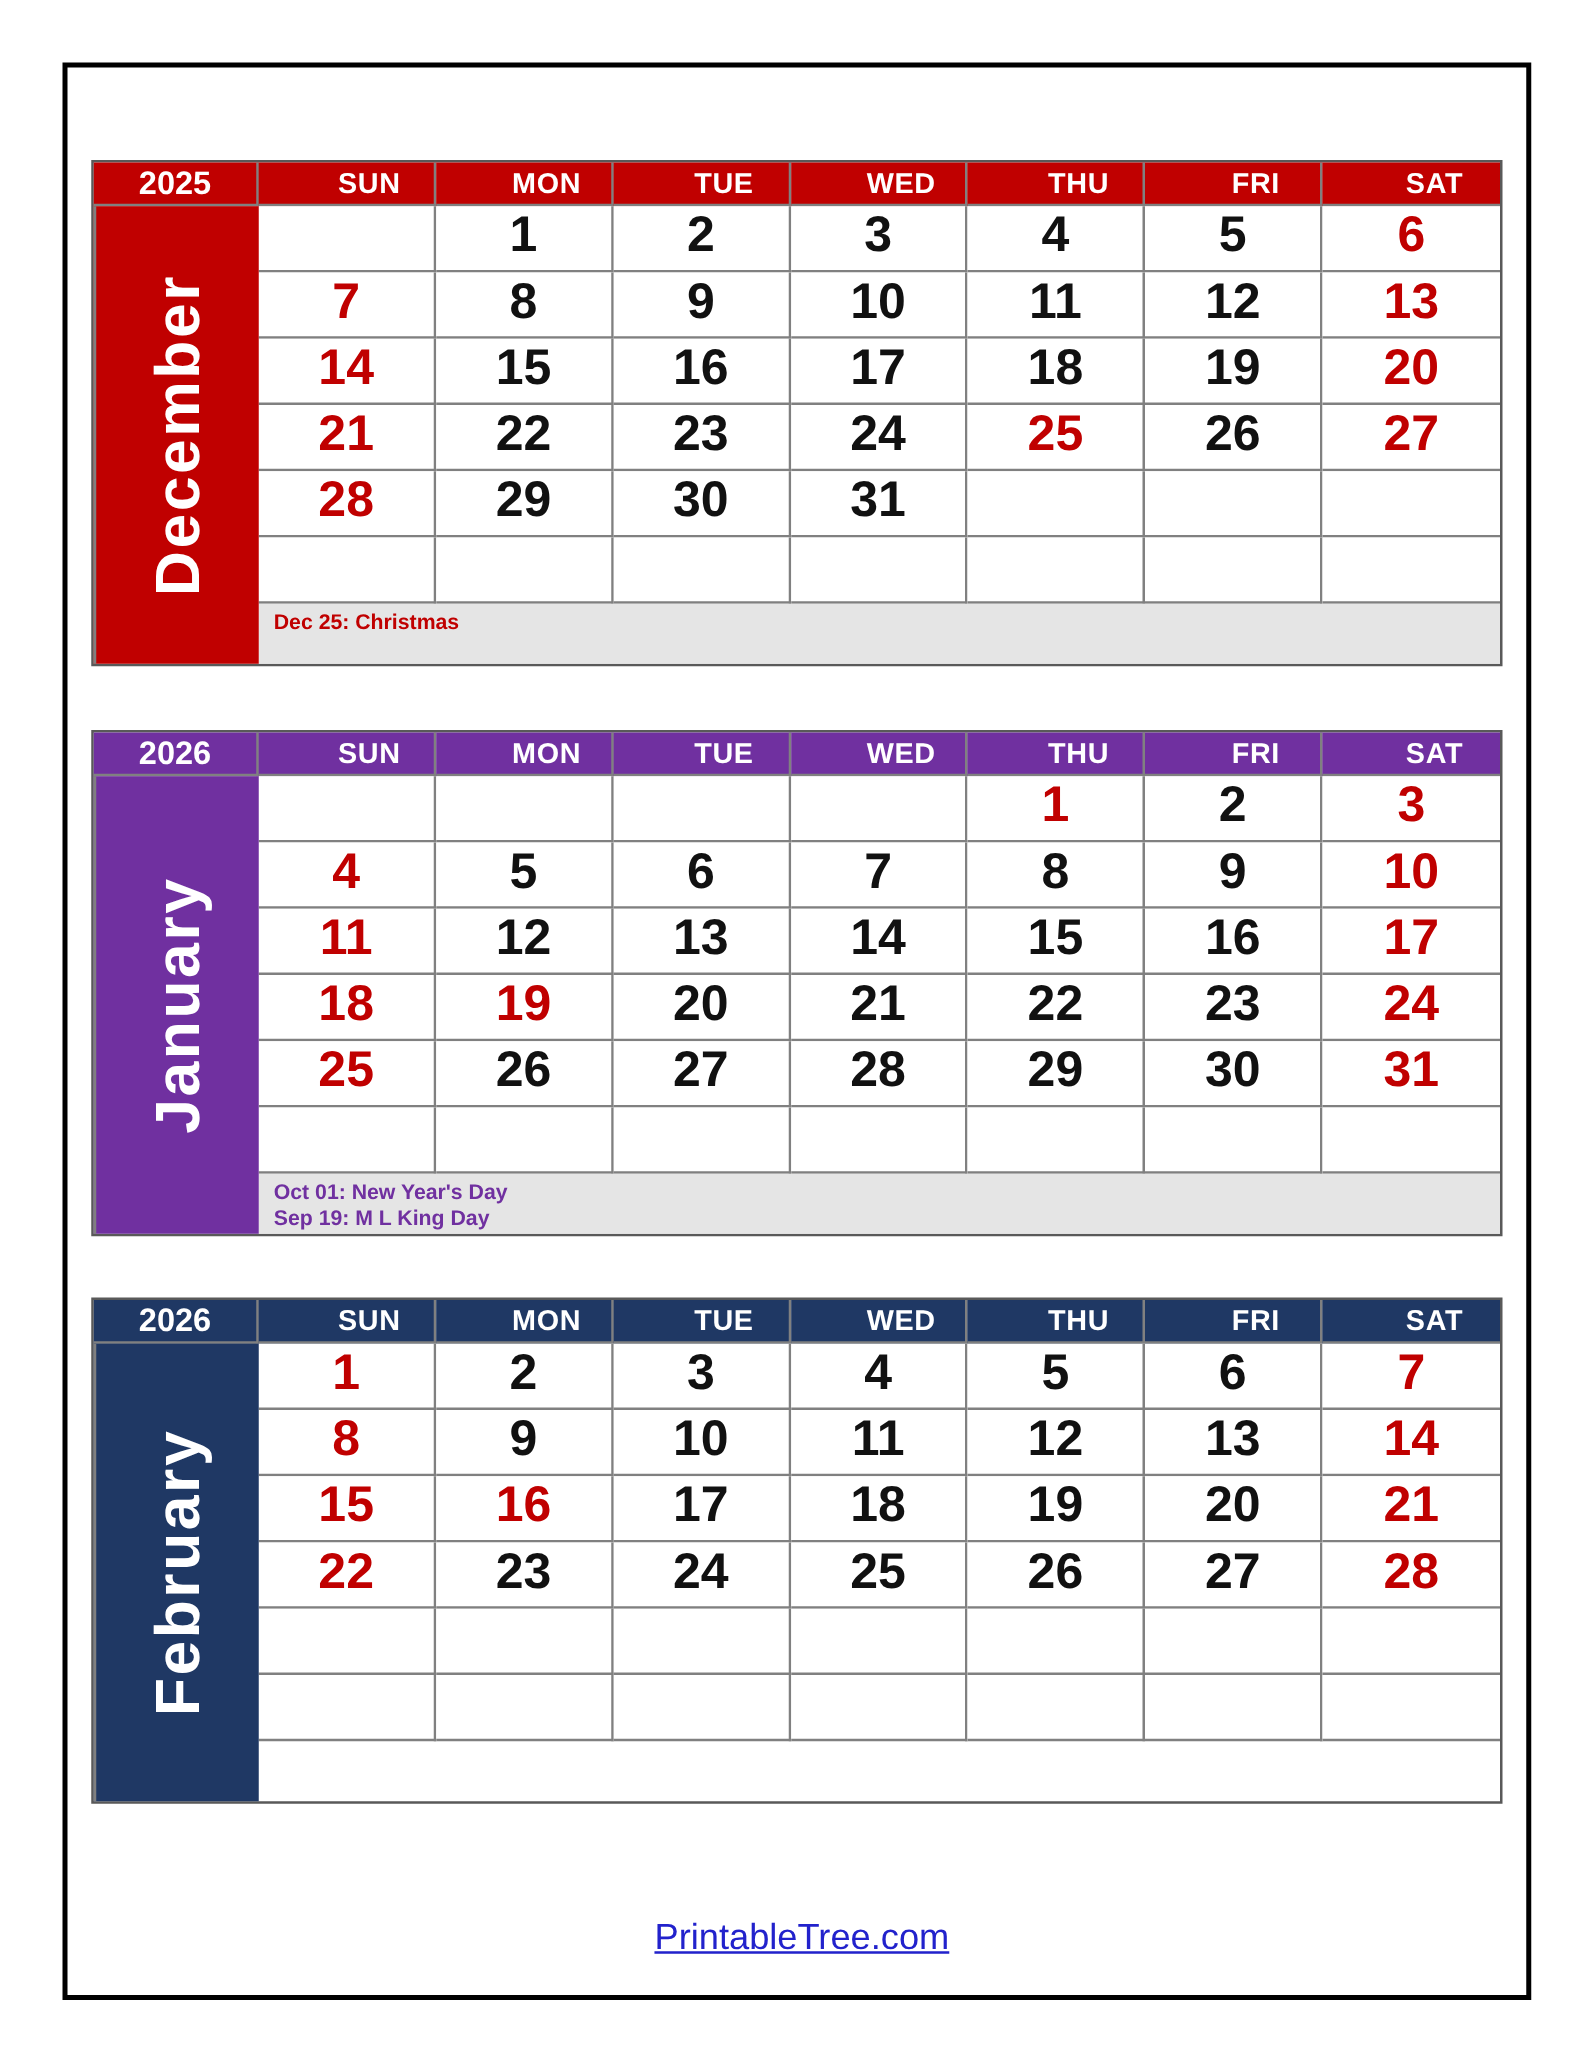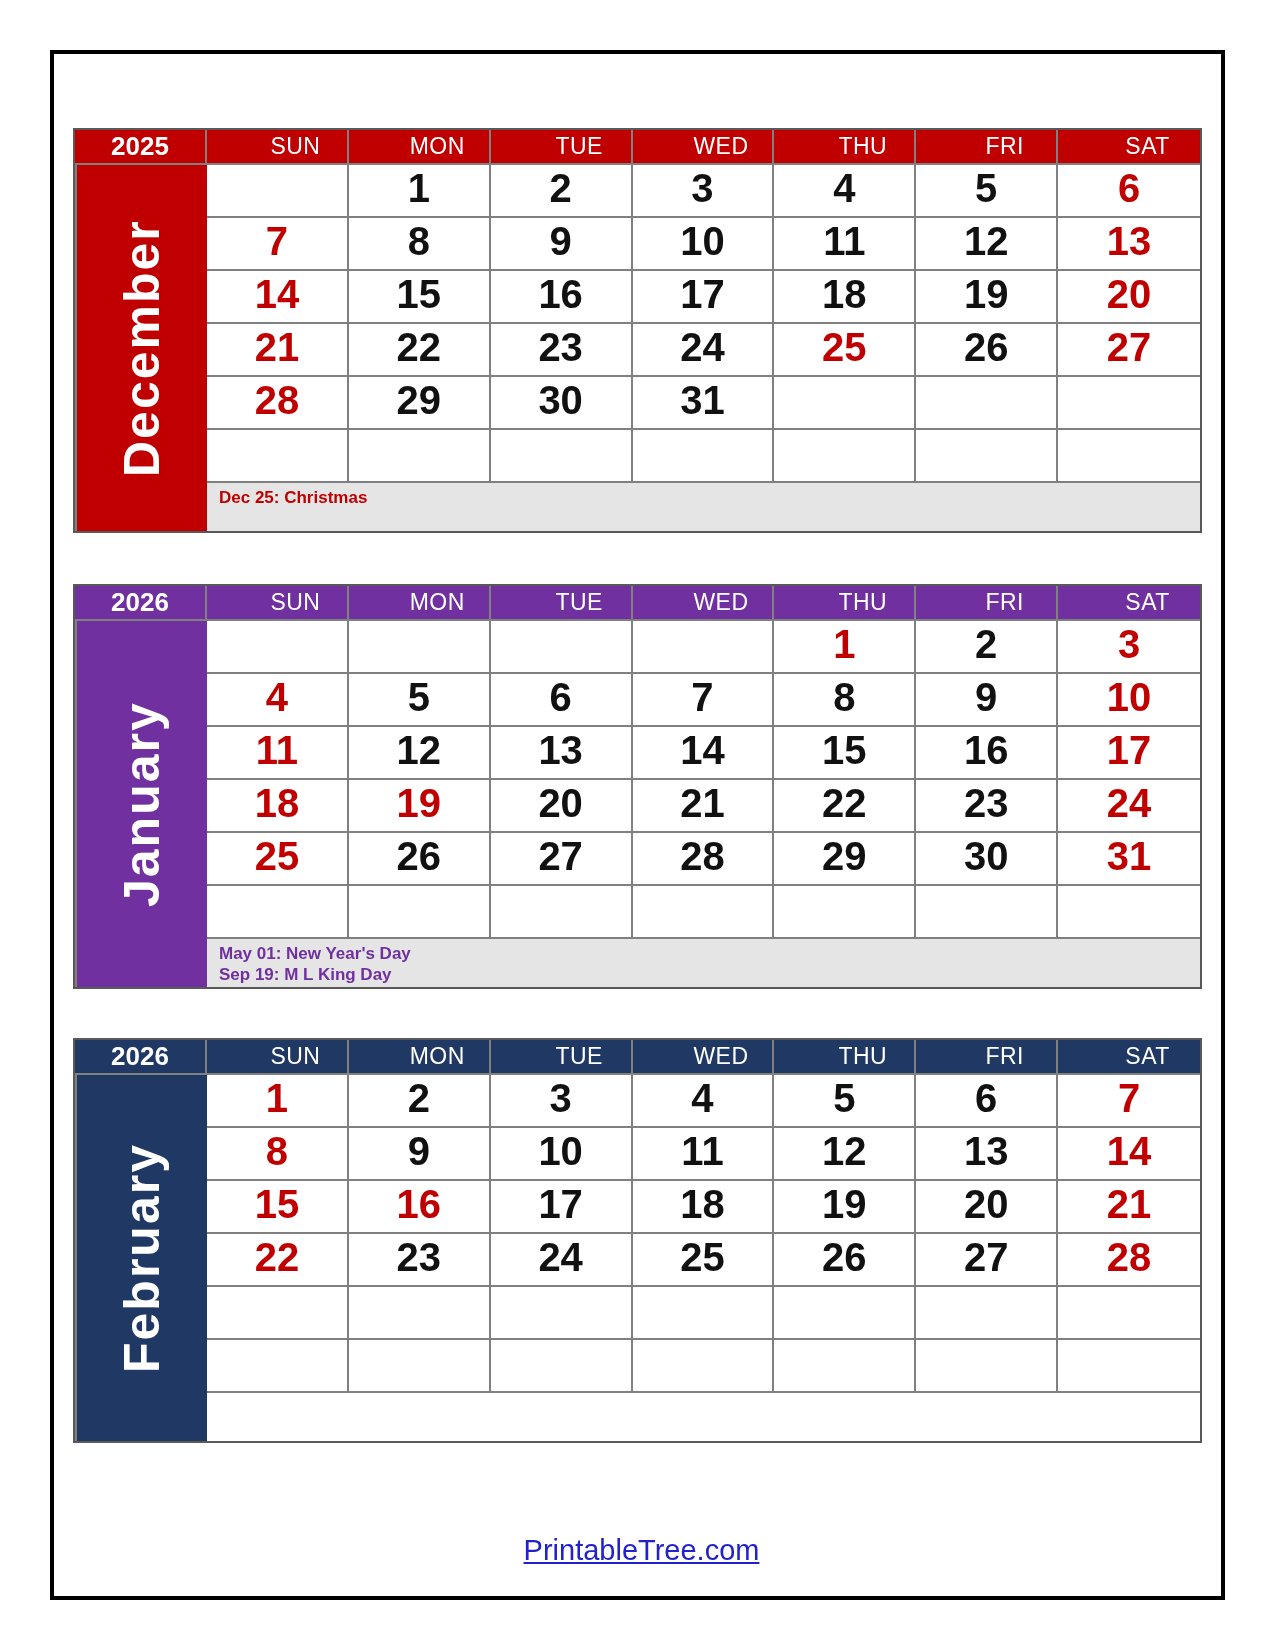--- a/index.html
+++ b/index.html
@@ -20,21 +20,21 @@
   }
   .month.m0{top:128px;} .month.m1{top:584px;} .month.m2{top:1038px;}
   .ycell{
     grid-row:1;grid-column:1;background:var(--theme);color:#ffffff;
     display:flex;align-items:center;justify-content:center;
     font-size:26px;font-weight:bold;
     border-right:2px solid #808080;border-bottom:2px solid #808080;box-sizing:border-box;
   }
   .dh{
     background:var(--theme);color:#ffffff;display:flex;align-items:center;justify-content:center;
-    font-size:23px;font-weight:normal;letter-spacing:0.5px;
+    font-size:23px;font-weight:bold;letter-spacing:0.5px;
     border-right:2px solid #808080;border-bottom:2px solid #808080;box-sizing:border-box;padding-left:37px;
   }
   .dh.lastcol{border-right:none;}
   .mcell{
     grid-column:1;grid-row:2 / span 7;background:var(--theme);color:#ffffff;
     display:flex;align-items:center;justify-content:center;
     border-right:2px solid #808080;box-sizing:border-box;
     writing-mode:vertical-rl;transform:rotate(180deg);
     font-size:50px;font-weight:bold;letter-spacing:2px;
   }
@@ -168,21 +168,21 @@
     <div class="dcell">30</div>
     <div class="dcell lastcol red">31</div>
     <div class="dcell"></div>
     <div class="dcell"></div>
     <div class="dcell"></div>
     <div class="dcell"></div>
     <div class="dcell"></div>
     <div class="dcell"></div>
     <div class="dcell lastcol"></div>
     <div class="notes">
-      <div class="note-line">May 01: New Year's Day</div>
+      <div class="note-line">Oct 01: New Year's Day</div>
       <div class="note-line">Sep 19: M L King Day</div>
     </div>
 </section>
 
 <section class="month m2" style="--theme: #1f3864;">
   <div class="ycell">2026</div>
   <div class="dh">SUN</div>
   <div class="dh">MON</div>
   <div class="dh">TUE</div>
   <div class="dh">WED</div>

